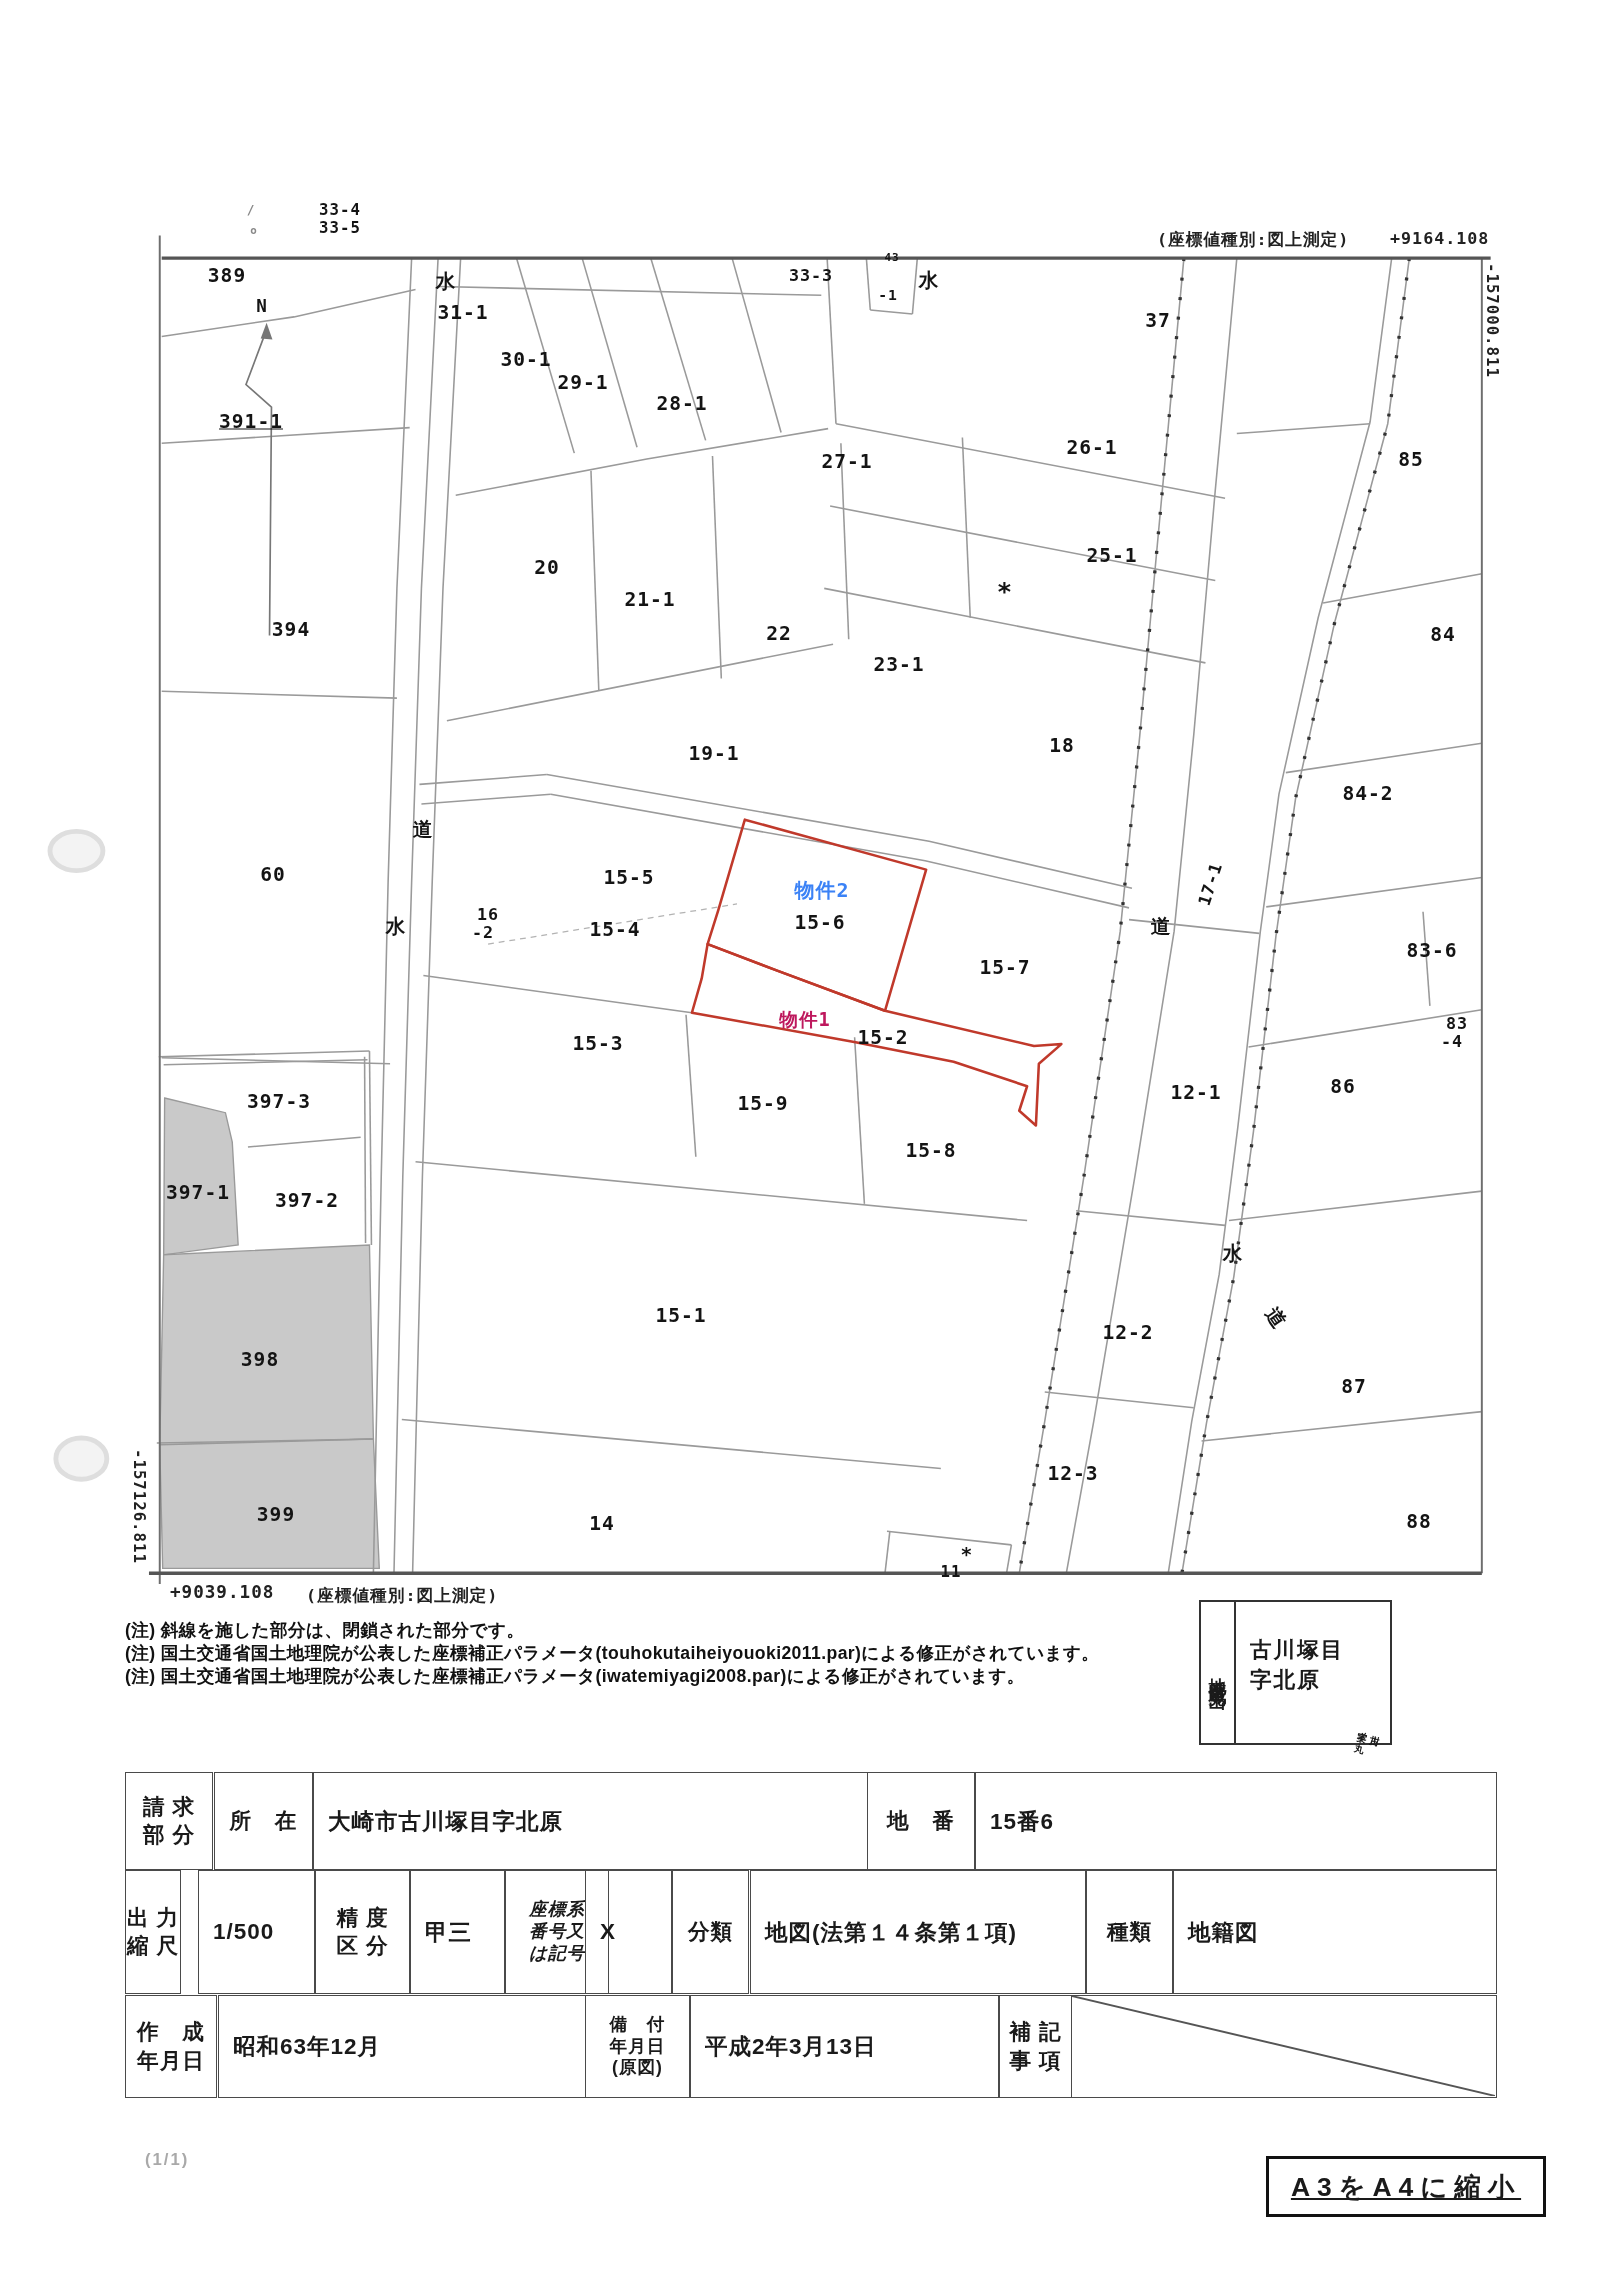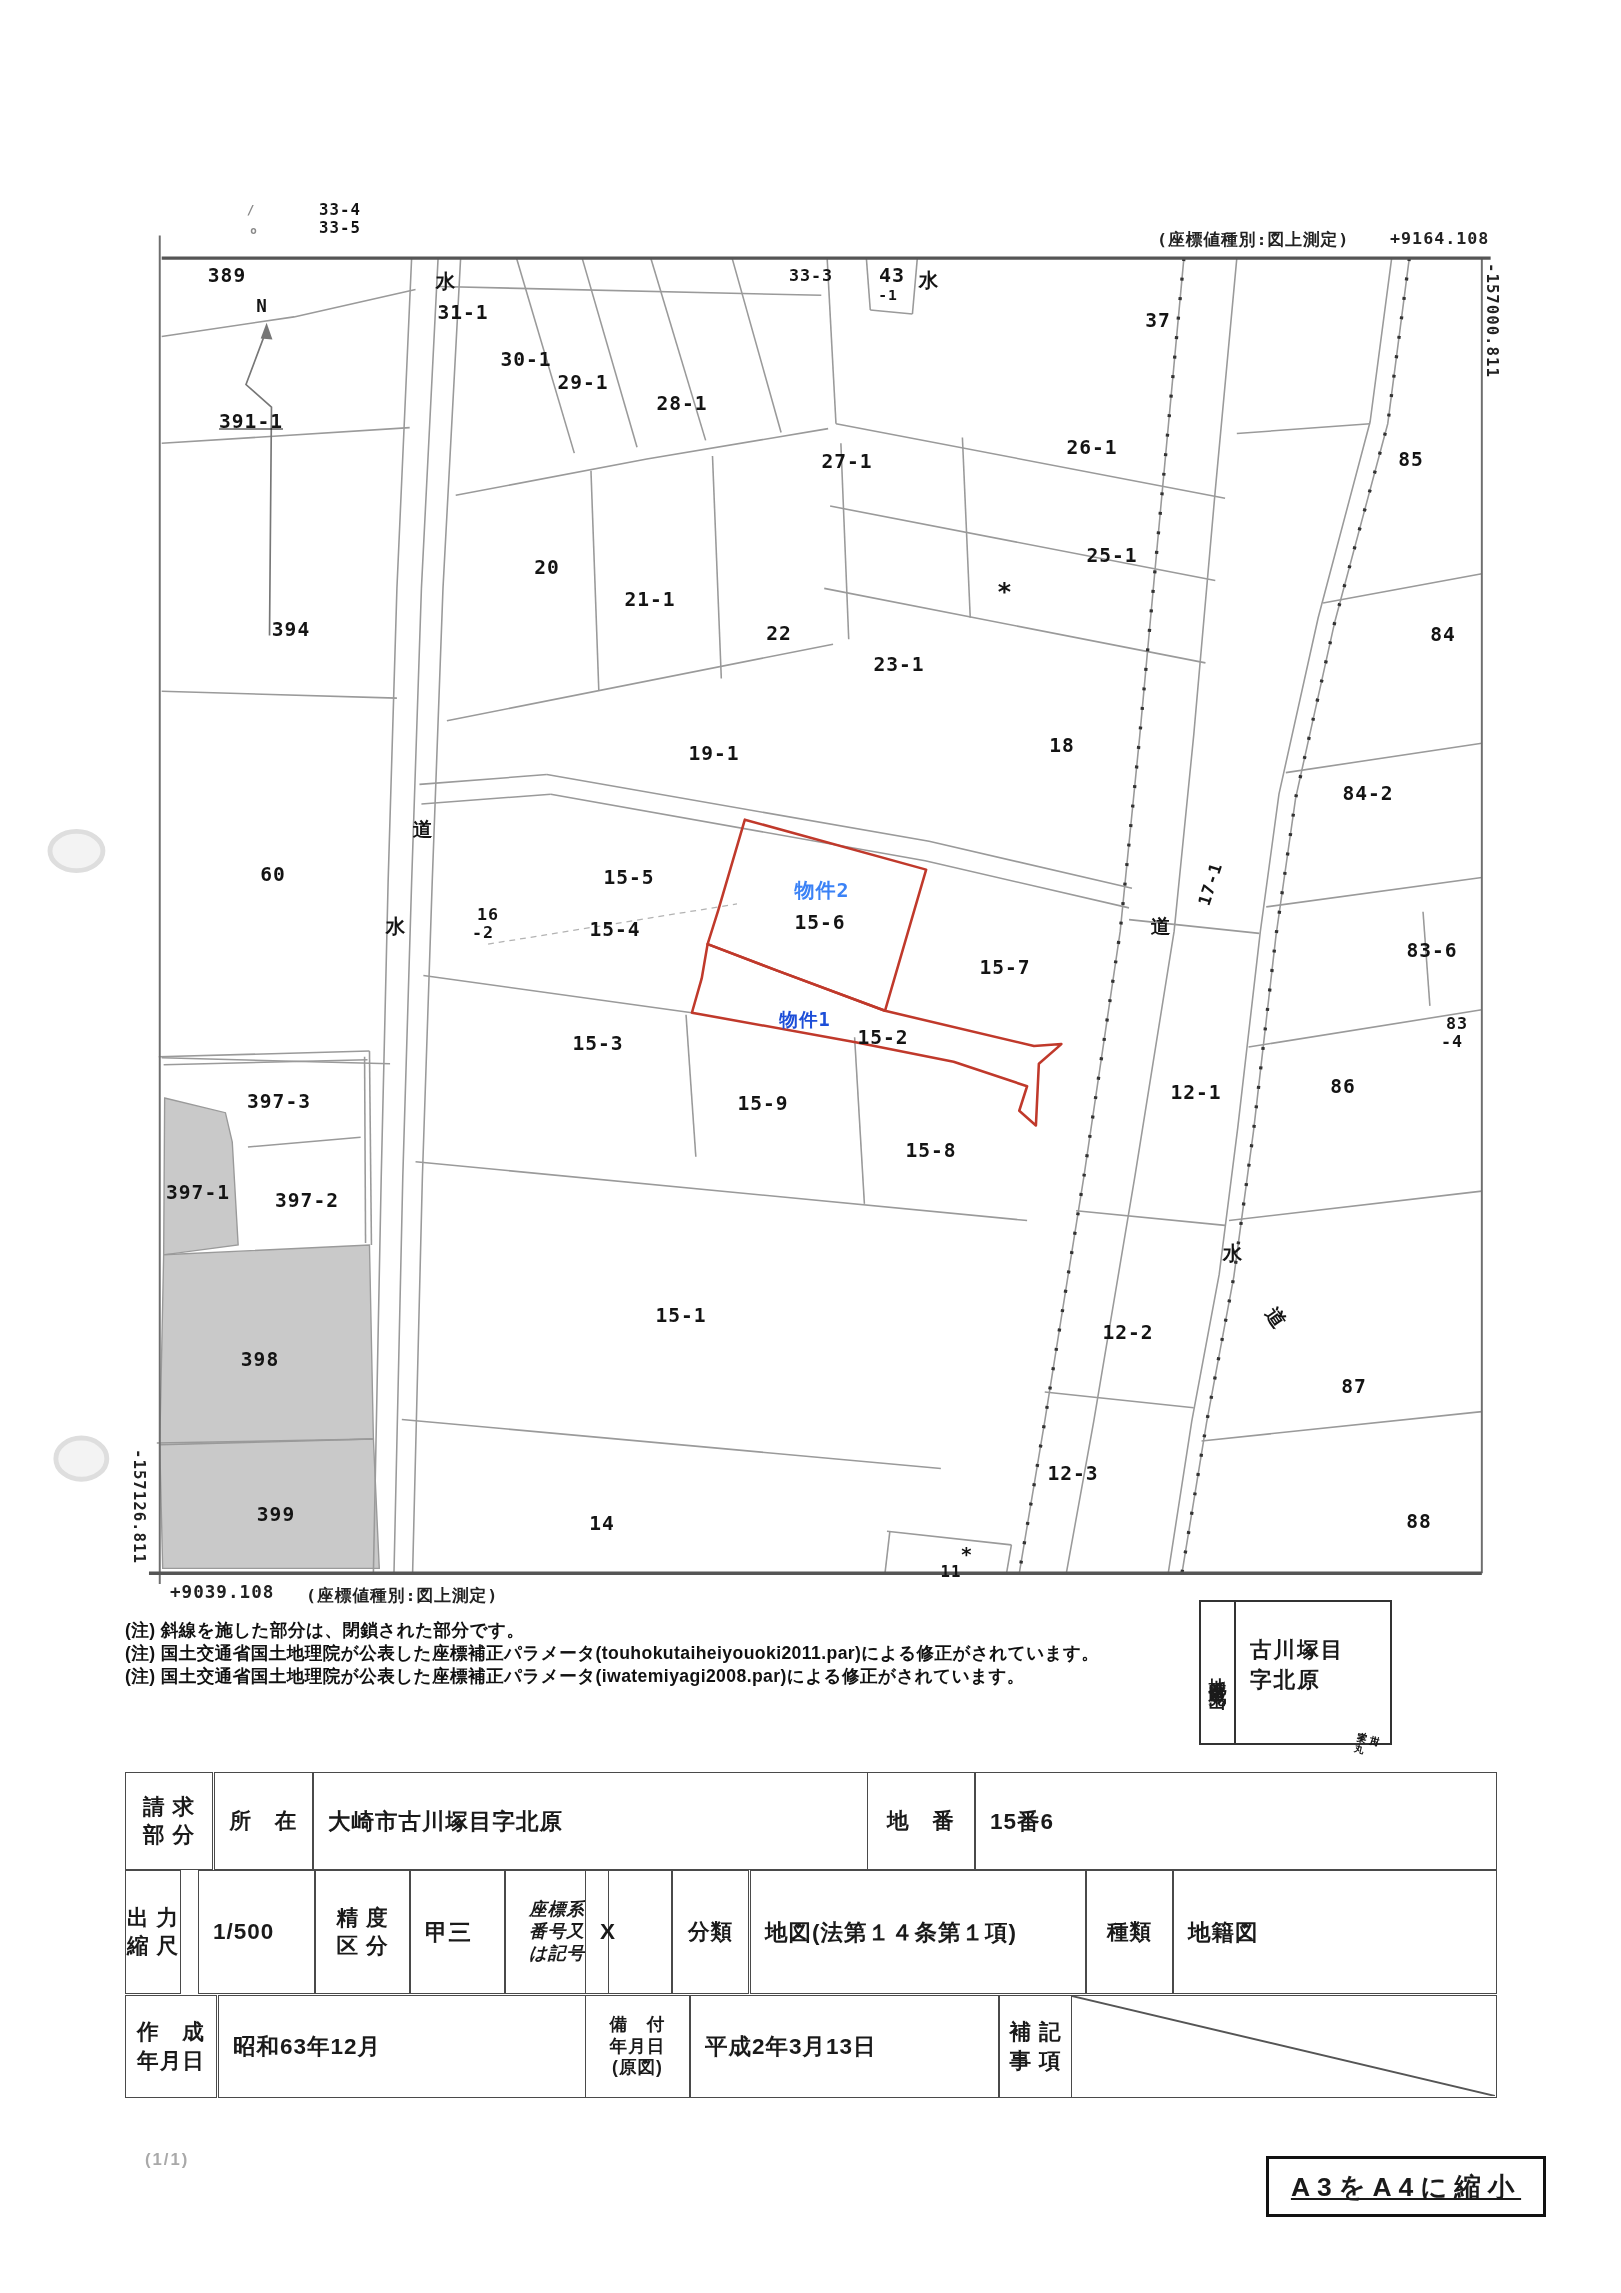--- a/index.html
+++ b/index.html
@@ -174,21 +174,21 @@
       <div class="mlabel" style="left: 340px; top: 227px; font-size: 15.7px;">33-5</div>
       <div class="mlabel" style="left: 227px; top: 275px;">389</div>
       <div class="mlabel" style="left: 262px; top: 306px; font-size: 17.6px;">N</div>
       <div class="mlabel" style="left: 251px; top: 421px; text-decoration: underline;">391-1</div>
       <div class="mlabel" style="left: 446px; top: 281px;">水</div>
       <div class="mlabel" style="left: 463px; top: 312px;">31-1</div>
       <div class="mlabel" style="left: 526px; top: 359px;">30-1</div>
       <div class="mlabel" style="left: 583px; top: 382px;">29-1</div>
       <div class="mlabel" style="left: 682px; top: 403px;">28-1</div>
       <div class="mlabel" style="left: 811px; top: 275px; font-size: 16.7px;">33-3</div>
-      <div class="mlabel" style="left: 892px; top: 275px; font-size: 20px;">43</div>
+      <div class="mlabel" style="left: 892px; top: 257px; font-size: 11px;">43</div>
       <div class="mlabel" style="left: 888px; top: 294px; font-size: 14.7px;">-1</div>
       <div class="mlabel" style="left: 929px; top: 280px;">水</div>
       <div class="mlabel" style="left: 1158px; top: 320px;">37</div>
       <div class="mlabel" style="left: 847px; top: 461px;">27-1</div>
       <div class="mlabel" style="left: 1092px; top: 447px;">26-1</div>
       <div class="mlabel" style="left: 1112px; top: 555px;">25-1</div>
       <div class="mlabel" style="left: 547px; top: 567px;">20</div>
       <div class="mlabel" style="left: 650px; top: 599px;">21-1</div>
       <div class="mlabel" style="left: 779px; top: 633px;">22</div>
       <div class="mlabel" style="left: 899px; top: 664px;">23-1</div>
@@ -204,21 +204,21 @@
       <div class="mlabel" style="left: 273px; top: 874px;">60</div>
       <div class="mlabel" style="left: 423px; top: 829px;">道</div>
       <div class="mlabel" style="left: 396px; top: 926px;">水</div>
       <div class="mlabel" style="left: 629px; top: 877px;">15-5</div>
       <div class="mlabel" style="left: 488px; top: 914px; font-size: 16.7px;">16</div>
       <div class="mlabel" style="left: 483px; top: 932px; font-size: 16.7px;">-2</div>
       <div class="mlabel" style="left: 615px; top: 929px;">15-4</div>
       <div class="mlabel" style="left: 822px; top: 890px; font-size: 20px; color: #3b82f6;">物件2</div>
       <div class="mlabel" style="left: 820px; top: 922px;">15-6</div>
       <div class="mlabel" style="left: 1005px; top: 967px;">15-7</div>
-      <div class="mlabel" style="left: 805px; top: 1020px; font-size: 18.6px; color: #1d4ed8;">物件1</div>
+      <div class="mlabel" style="left: 805px; top: 1020px; font-size: 18.6px; color: #be185d;">物件1</div>
       <div class="mlabel" style="left: 883px; top: 1037px;">15-2</div>
       <div class="mlabel" style="left: 598px; top: 1043px;">15-3</div>
       <div class="mlabel" style="left: 763px; top: 1103px;">15-9</div>
       <div class="mlabel" style="left: 1432px; top: 950px;">83-6</div>
       <div class="mlabel" style="left: 1457px; top: 1023px; font-size: 16.7px;">83</div>
       <div class="mlabel" style="left: 1452px; top: 1041px; font-size: 16.7px;">-4</div>
       <div class="mlabel" style="left: 1343px; top: 1086px;">86</div>
       <div class="mlabel" style="left: 1196px; top: 1092px;">12-1</div>
       <div class="mlabel" style="left: 931px; top: 1150px;">15-8</div>
       <div class="mlabel" style="left: 279px; top: 1101px;">397-3</div>

